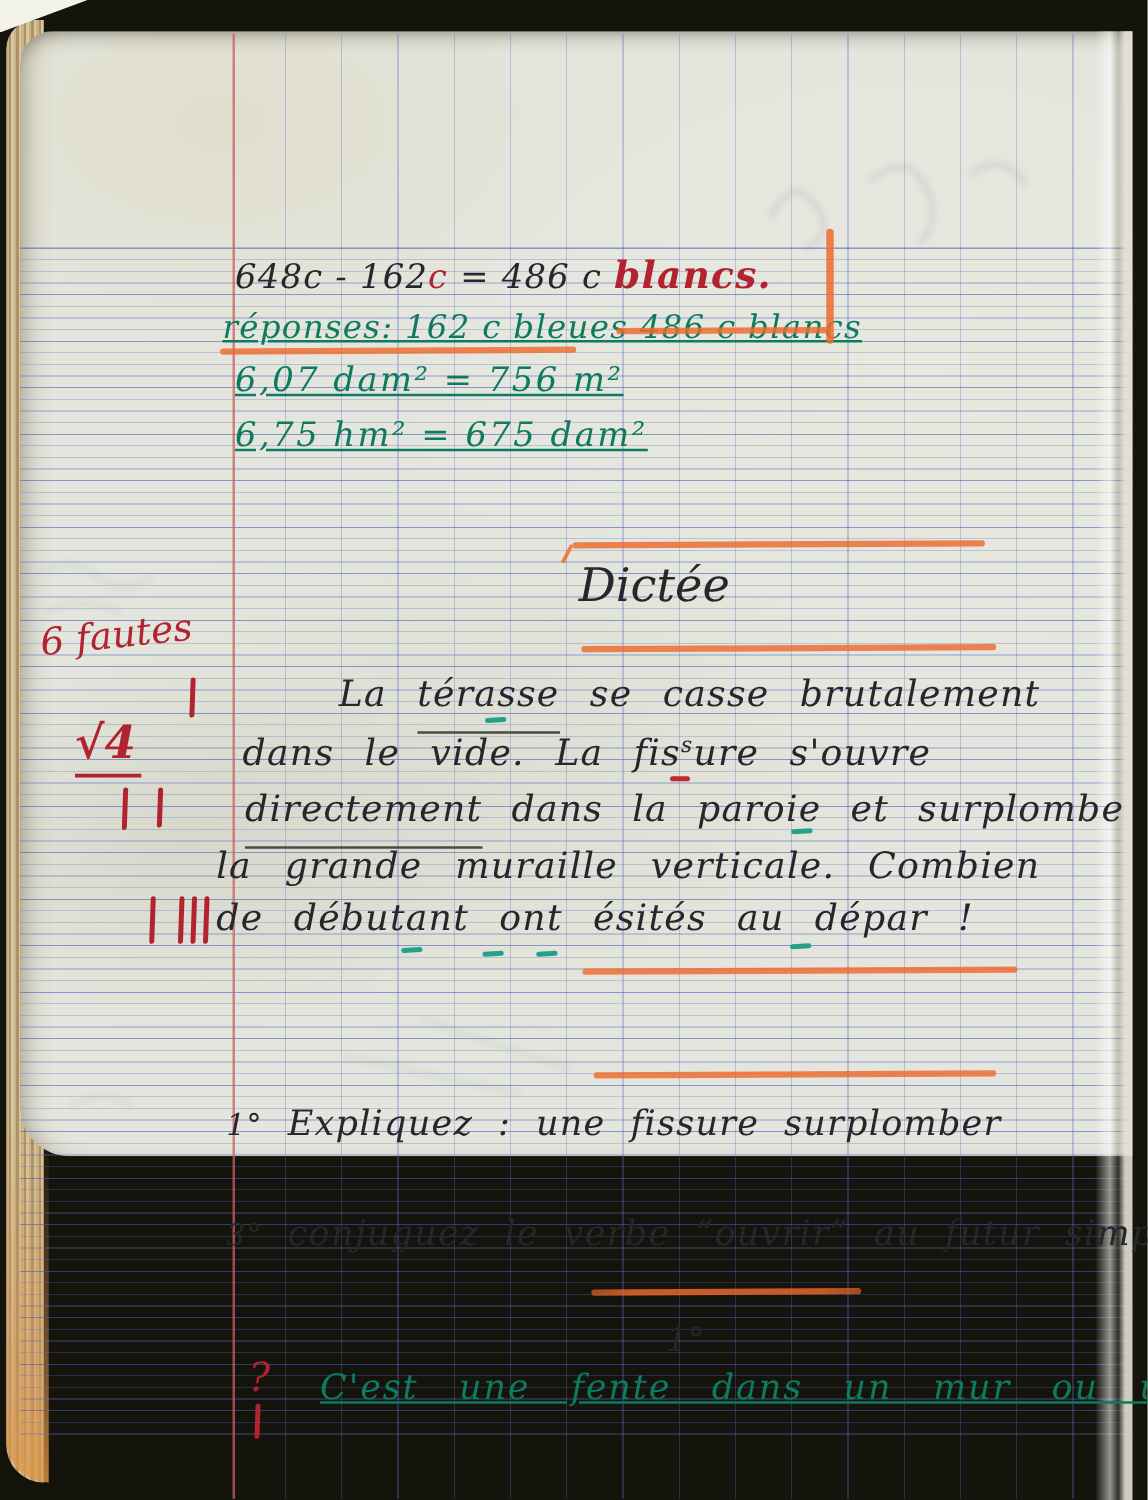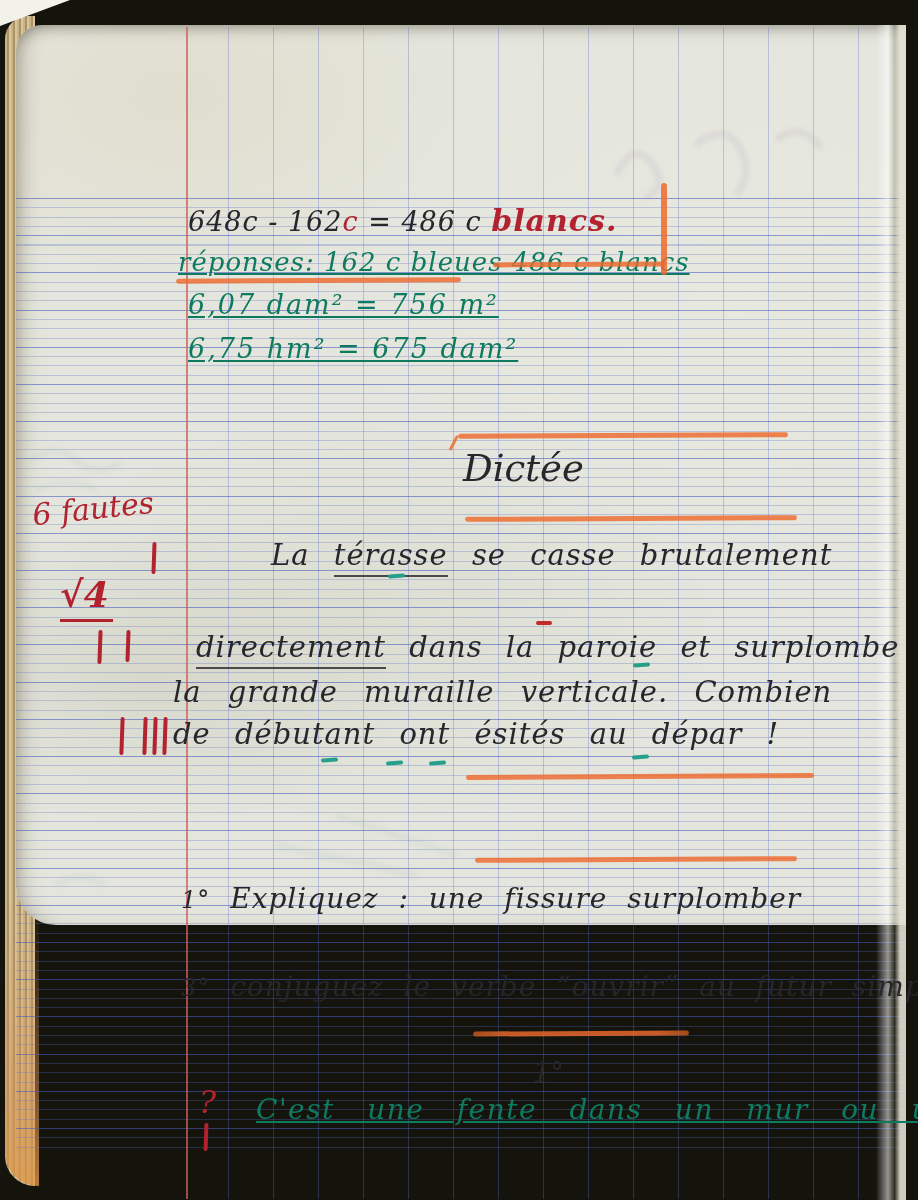--- a/index.html
+++ b/index.html
@@ -52,21 +52,21 @@
   }
   .right-crease{
     position:absolute;right:0;top:0;width:30px;height:1176px;
     background:linear-gradient(to right,rgba(0,0,0,0) 0%,rgba(255,255,255,.55) 40%,rgba(110,105,85,.30) 62%,rgba(225,224,210,.9) 80%);
   }
   
   .hand{position:absolute;white-space:nowrap;font-style:italic;}
   .ink-black{color:#26262b;}
   .ink-green{color:#0e7a60;text-decoration:underline;}
   .ink-red{color:#b2232f;}
-  .u-dark{border-bottom:2.5px solid #4a4a48;padding-bottom:3px;}
+  .u-dark{border-bottom:2.5px solid #4a4a48;padding-bottom:13px;}
   .rule{position:absolute;height:5px;background:#ee6a2e;opacity:.82;border-radius:3px;transform:rotate(-.3deg);}
   .rule .tick{position:absolute;left:-2px;top:2px;width:3px;height:16px;background:#ee6a2e;transform:rotate(28deg);transform-origin:top;}
   .tally{position:absolute;width:3.5px;background:#b2232f;border-radius:2px;transform:rotate(2deg);}
   .teal-dash{position:absolute;width:17px;height:3.5px;background:#26a08a;border-radius:2px;transform:rotate(-4deg);}
   .red-dash{position:absolute;width:16px;height:3.5px;background:#c22a2a;border-radius:2px;}
   .o-vert{position:absolute;width:6px;background:#ee6a2e;opacity:.85;border-radius:3px;}
   sup{font-size:.6em;}
   .ghost{position:absolute;opacity:.55;}
 </style>
 </head>
@@ -109,20 +109,21 @@
   <div class="rule" style="left:449px;top:491px;width:332px;"></div>
 
   <div class="hand ink-red" style="left:16px;top:466px;font-size:30px;transform:rotate(-6deg);">6 fautes</div>
   <div class="tally" style="left:136px;top:517px;height:32px;"></div>
   <div class="hand ink-red" style="left:44px;top:548px;font-size:36px;font-weight:bold;border-bottom:3px solid #b2232f;padding:0 4px 4px 0;">√4</div>
   <div class="tally" style="left:110px;top:605px;height:32px;"></div>
 
   <div class="hand ink-black" style="left:255px;top:513px;font-size:29px;word-spacing:14px;letter-spacing:1px;"><span>La </span><span class="u-dark">térasse</span><span> se casse brutalement</span></div>
   <div class="teal-dash" style="left:372px;top:549px;"></div>
 
+  <div class="hand ink-black" style="left:178px;top:560px;font-size:29px;word-spacing:14px;letter-spacing:1px;"><span>dans le vide. La fis</span><sup>s</sup><span>ure s'ouvre</span></div>
   <div class="red-dash" style="left:520px;top:596px;"></div>
 
   <div class="tally" style="left:82px;top:605px;height:34px;"></div>
   <div class="hand ink-black" style="left:180px;top:605px;font-size:29px;word-spacing:13px;letter-spacing:1px;"><span class="u-dark">directement</span><span> dans la paroie et surplombe</span></div>
   <div class="teal-dash" style="left:617px;top:638px;"></div>
 
   <div class="hand ink-black" style="left:157px;top:650px;font-size:29px;word-spacing:16px;letter-spacing:1px;">la grande muraille verticale. Combien</div>
 
   <div class="tally" style="left:104px;top:692px;height:38px;"></div>
   <div class="tally" style="left:127px;top:692px;height:38px;"></div>

